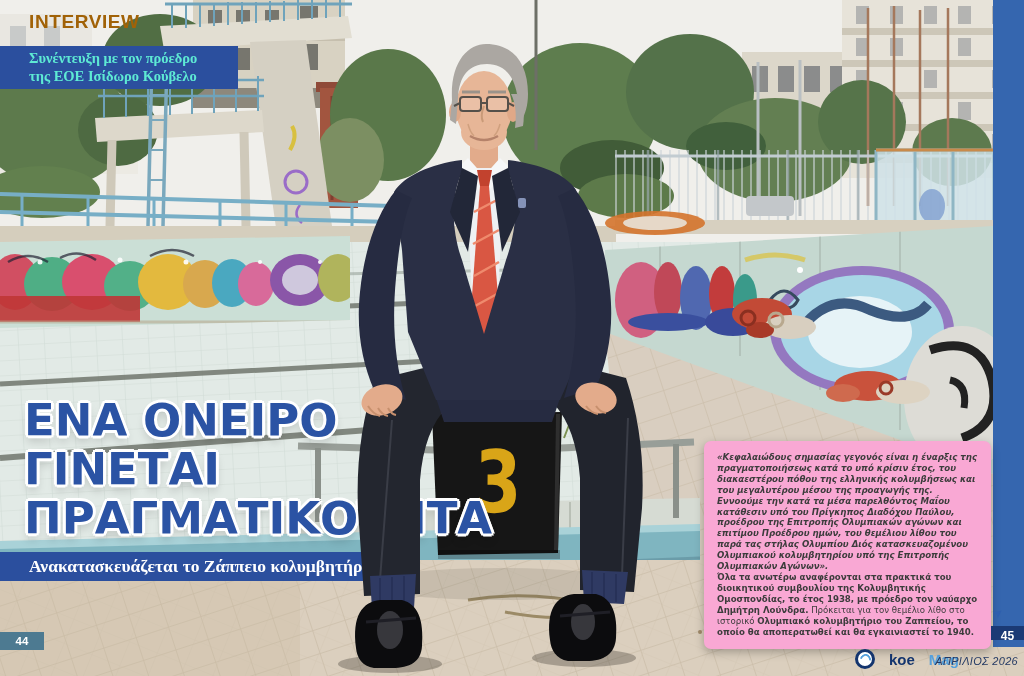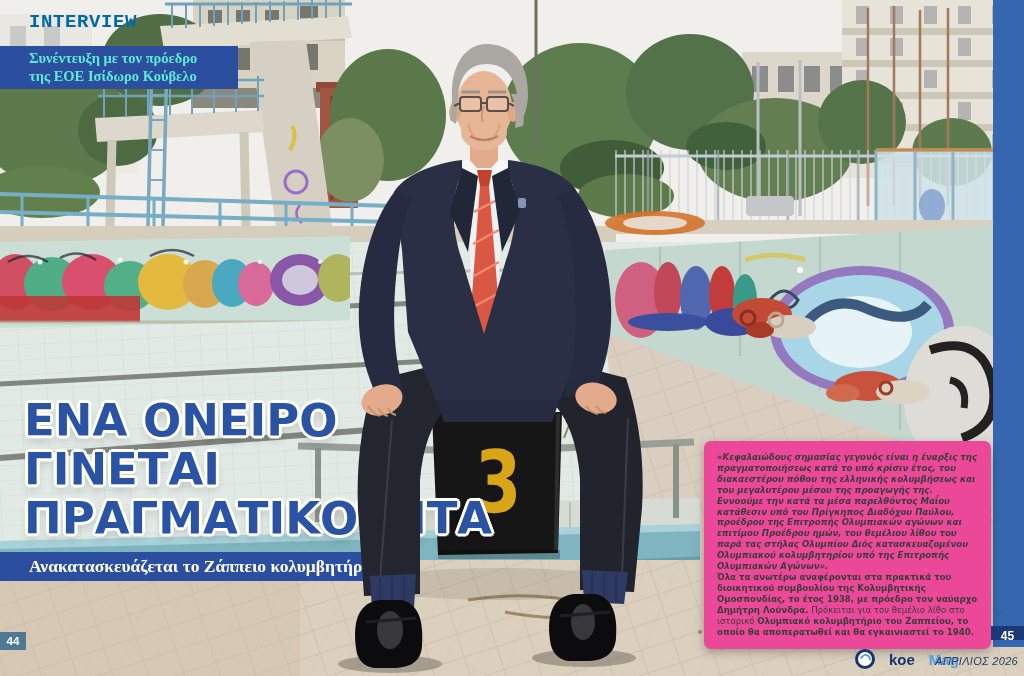--- a/index.html
+++ b/index.html
@@ -3,40 +3,40 @@
 <meta charset="utf-8">
 <style>
   html,body{margin:0;padding:0;background:#222;}
   .page{position:relative;width:1024px;height:676px;overflow:hidden;background:#e8e5de;
         font-family:"Liberation Sans",sans-serif;}
   .page svg.scene,.page svg.man{position:absolute;left:0;top:0;width:1024px;height:676px;}
   svg.scene{z-index:1;}
   svg.man{z-index:3;}
   .ov{position:absolute;}
   .kicker{left:29px;top:11px;z-index:4;font-weight:bold;font-size:19px;letter-spacing:.6px;
-          color:#0369a1;font-family:Liberation Mono, monospace;}
+          color:#a16207;font-family:Liberation Sans, sans-serif;}
   .banner1{left:0;top:46px;z-index:4;width:238px;height:43px;background:#2b4f9e;color:#5eead4;
            font-family:"Liberation Serif",serif;font-weight:bold;font-size:14.5px;line-height:17.5px;
            padding:4px 0 0 29px;box-sizing:border-box;}
   .headline{left:24px;top:396px;z-index:2;margin:0;color:#2b53a4;font-family:"DejaVu Sans",sans-serif;
             font-weight:bold;font-size:45px;line-height:49px;letter-spacing:0;
             text-shadow:-2px -2px 0 #fff,2px -2px 0 #fff,-2px 2px 0 #fff,2px 2px 0 #fff,
                         -3px 0 0 #fff,3px 0 0 #fff,0 -3px 0 #fff,0 3px 0 #fff,0 6px 10px rgba(0,0,0,.18);}
   .banner2{left:0;top:552px;z-index:2;height:29px;background:#2b4f9e;color:#fff;display:inline-block;
            font-family:"Liberation Serif",serif;font-weight:bold;font-size:17.5px;line-height:29px;
            padding:0 16px 0 29px;}
-  .quote-box{left:704px;top:441px;z-index:5;width:287px;background:#ec4899;border-radius:7px;
+  .quote-box{left:704px;top:441px;z-index:5;width:287px;background:#f9a8d4;border-radius:7px;
              padding:11px 13px 12px;box-sizing:border-box;box-shadow:0 3px 10px rgba(0,0,0,.28);}
   .quote-box p{margin:0;font-family:"DejaVu Sans",sans-serif;font-size:8.6px;line-height:10.9px;color:#3c3c3c;}
   .quote-box .q1{font-weight:bold;font-style:italic;}
   .quote-box .q2{margin-top:0;}
   .quote-box .b{font-weight:bold;}
   .side-band{left:993px;top:0;width:31px;height:647px;background:#3566af;z-index:2;}
   .badge{z-index:6;color:#fff;font-weight:bold;text-align:center;font-family:"Liberation Sans",sans-serif;}
-  .badge44{left:0;top:632px;width:26px;height:18px;background:#4d7a91;font-size:11.5px;line-height:18px;}
+  .badge44{left:0;top:632px;width:44px;height:18px;background:#4d7a91;font-size:11.5px;line-height:18px;}
   .badge45{left:991px;top:626px;width:33px;height:14px;background:#1b3a75;font-size:12px;line-height:21px;}
   .share-arrow{left:993px;top:606px;z-index:6;color:#2f5fae;font-size:12px;transform:rotate(-38deg);}
   .logo{left:855px;top:649px;z-index:6;display:flex;align-items:center;gap:14px;}
   .logo-icon{width:14px;height:14px;border-radius:50%;background:#fff;border:3px solid #14356e;
              position:relative;box-sizing:content-box;}
   .logo-icon::before{content:"";position:absolute;inset:1.5px;border-radius:50%;
              border:2.5px solid #56a0dc;border-left-color:transparent;border-bottom-color:transparent;
              transform:rotate(-35deg);}
   .logo-koe{font-weight:bold;font-size:15px;color:#14356e;}
   .logo-mag{font-weight:bold;font-size:15px;color:#56a0dc;}

